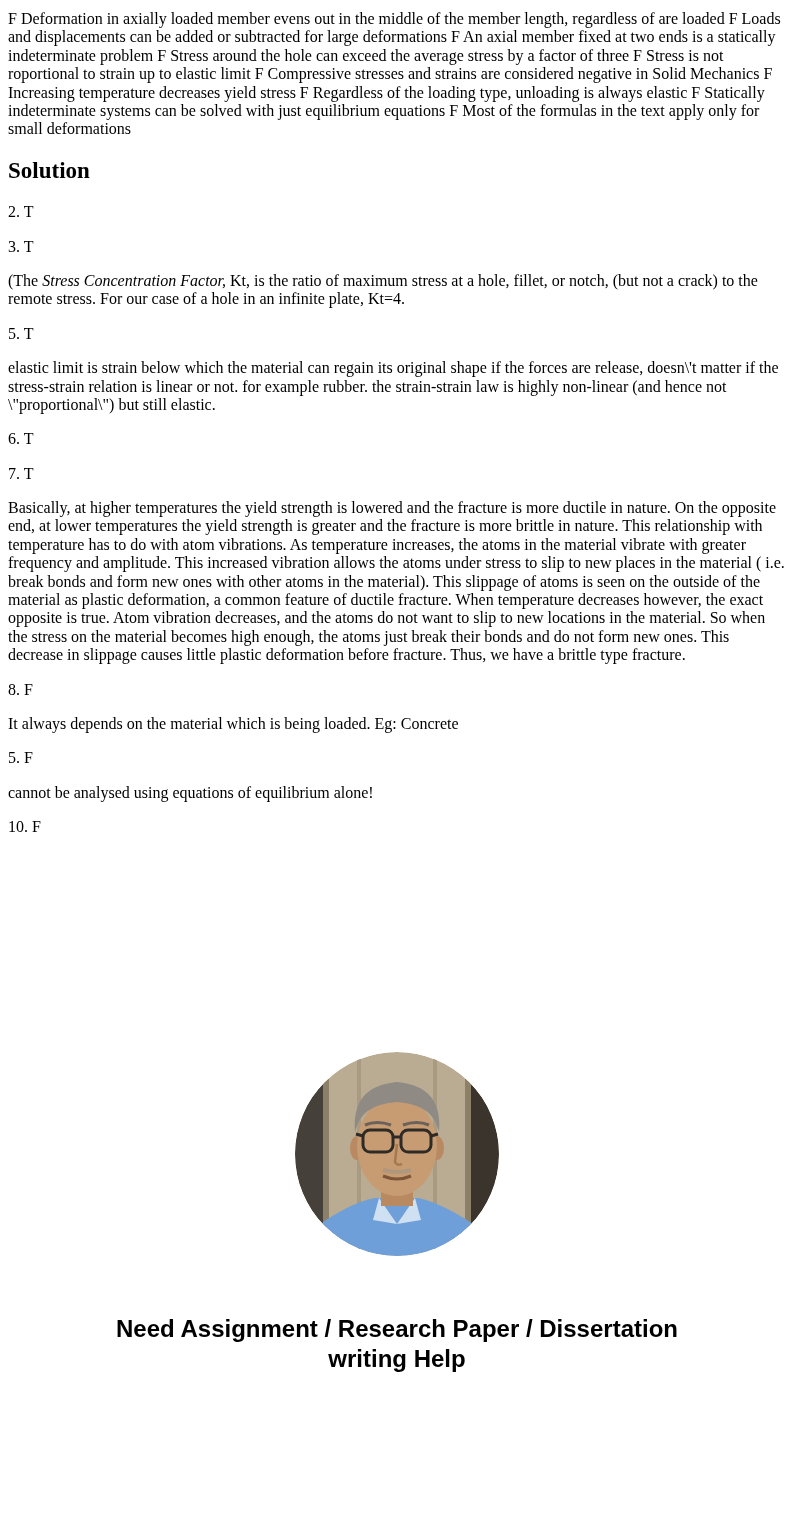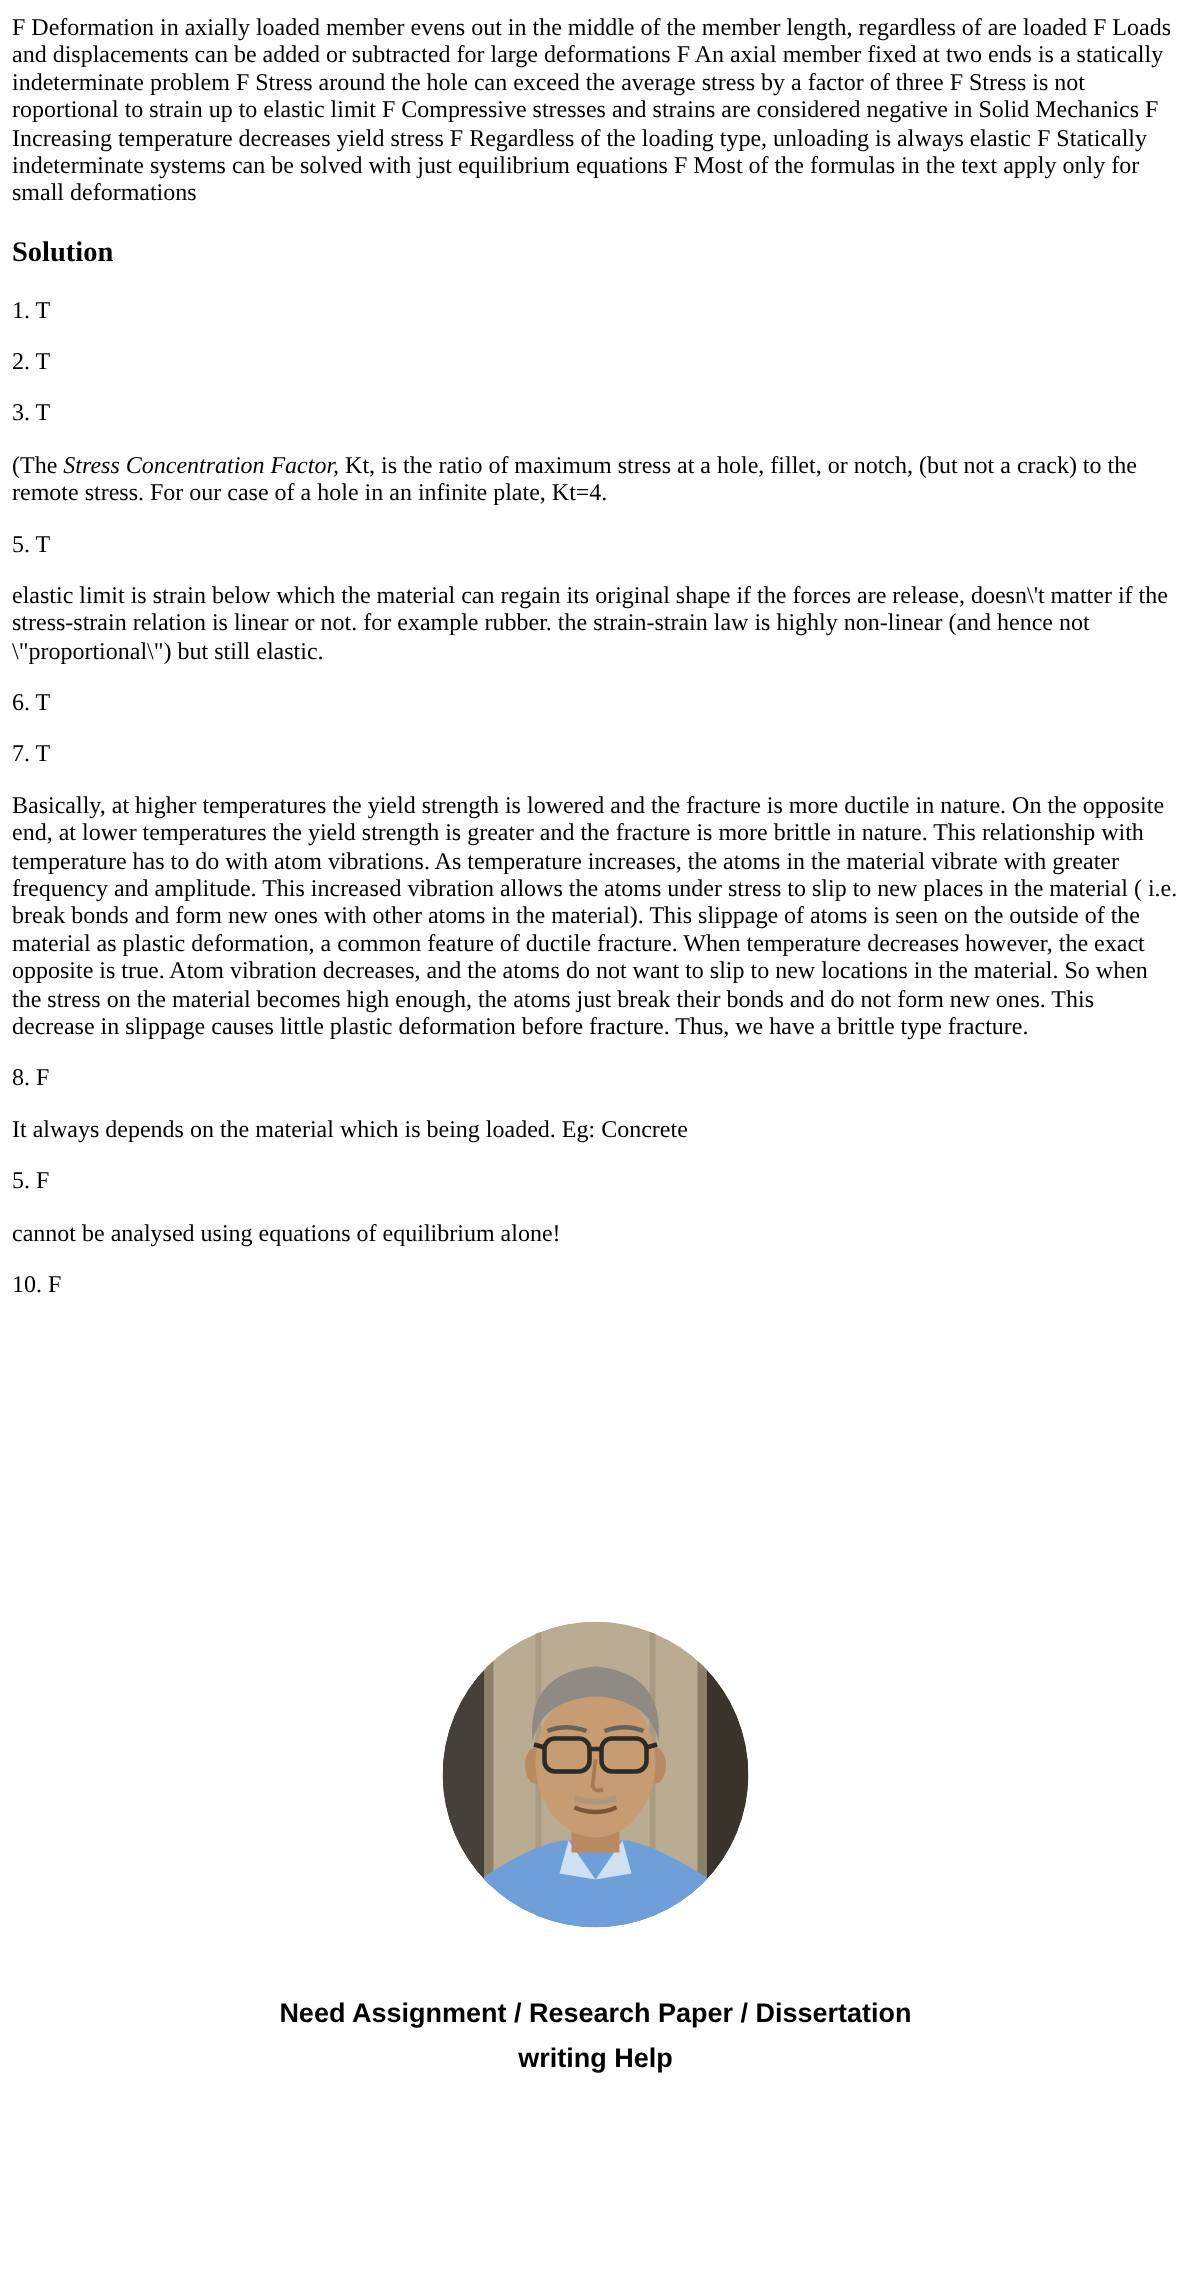--- a/index.html
+++ b/index.html
@@ -19,59 +19,58 @@
   .doc {
     padding: 8px 8px 24px 8px;
   }
   .doc p {
     margin: 16px 0;
   }
   .doc p.intro {
     margin-top: 2px;
   }
   h3.solution {
-    font-size: 19px;
+    font-size: 23px;
     font-weight: bold;
     margin: 19px 0;
   }
   em.term {
     font-style: italic;
   }
   .photo-wrap {
     margin-top: 215px;
     text-align: center;
   }
   .photo-circle {
     display: inline-block;
     width: 204px;
     height: 204px;
     border-radius: 50%;
     overflow: hidden;
     line-height: 0;
   }
   .banner {
-    margin-top: 36px;
+    margin-top: 54px;
     text-align: center;
     font-family: "Liberation Sans", "DejaVu Sans", sans-serif;
     font-weight: bold;
-    font-size: 18px;
+    font-size: 24px;
     line-height: 30px;
     color: #000000;
   }
 </style>
 </head>
 <body>
 
 <div class="doc">
 
   <p class="intro">F Deformation in axially loaded member evens out in the middle of the member length, regardless of are loaded F Loads and displacements can be added or subtracted for large deformations F An axial member fixed at two ends is a statically indeterminate problem F Stress around the hole can exceed the average stress by a factor of three F Stress is not roportional to strain up to elastic limit F Compressive stresses and strains are considered negative in Solid Mechanics F Increasing temperature decreases yield stress F Regardless of the loading type, unloading is always elastic F Statically indeterminate systems can be solved with just equilibrium equations F Most of the formulas in the text apply only for small deformations</p>
 
   <h3 class="solution">Solution</h3>
 
-  <p>1. T</p>
   <p>2. T</p>
   <p>3. T</p>
 
   <p><span>(The </span><em class="term">Stress Concentration Factor,</em><span> Kt, is the ratio of maximum stress at a hole, fillet, or notch, (but not a crack) to the remote stress. For our case of a hole in an infinite plate, Kt=4.</span></p>
 
   <p>5. T</p>
 
   <p>elastic limit is strain below which the material can regain its original shape if the forces are release, doesn\'t matter if the stress-strain relation is linear or not. for example rubber. the strain-strain law is highly non-linear (and hence not \"proportional\") but still elastic.</p>
 
   <p>6. T</p>

